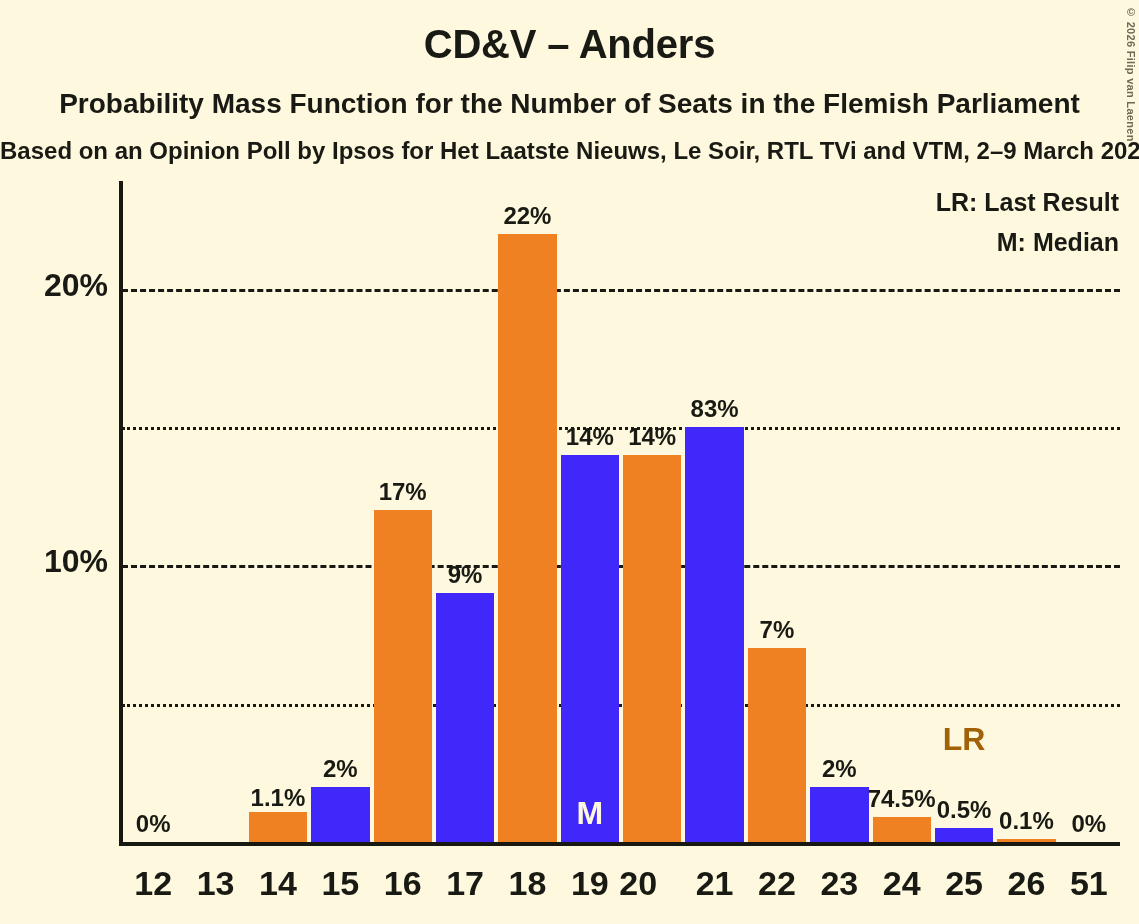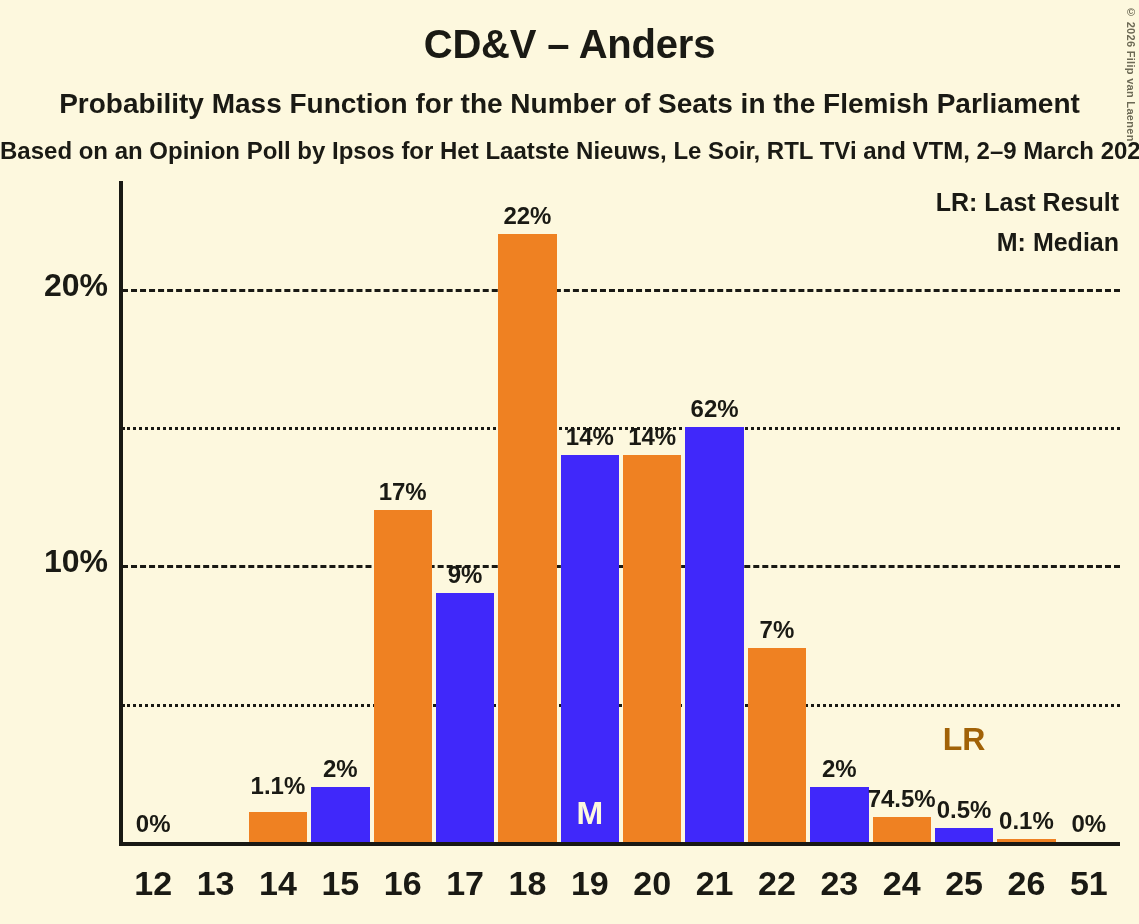--- a/index.html
+++ b/index.html
@@ -209,21 +209,21 @@
         <div class="gridline major" style="top: 107.862px;"></div>
         <div class="gridline minor" style="top: 522.715px;"></div>
         <div class="gridline minor" style="top: 246.146px;"></div>
       </div>
     <div id="bars">
         <div class="bar-col" style="left: 0px; width: 62.375px;">
           <div class="bar-label" style="bottom: 4px;">0%</div>
         </div>
         <div class="bar-col" style="left: 124.75px; width: 62.375px;">
           <div class="bar" style="height: 30.4226px; background: rgb(239, 129, 34);"></div>
-          <div class="bar-label" style="bottom: 42px;">1.1%</div>
+          <div class="bar-label" style="bottom: 30px;">1.1%</div>
         </div>
         <div class="bar-col" style="left: 187.125px; width: 62.375px;">
           <div class="bar" style="height: 55.3138px; background: rgb(64, 40, 250);"></div>
           <div class="bar-label" style="bottom: 59.3138px;">2%</div>
         </div>
         <div class="bar-col" style="left: 249.5px; width: 62.375px;">
           <div class="bar" style="height: 331.883px; background: rgb(239, 129, 34);"></div>
           <div class="bar-label" style="bottom: 335.883px;">17%</div>
         </div>
         <div class="bar-col" style="left: 311.875px; width: 62.375px;">
@@ -238,21 +238,21 @@
           <div class="bar" style="height: 387.197px; background: rgb(64, 40, 250);"></div>
           <div class="bar-label" style="bottom: 391.197px;">14%</div>
           <div class="marker-m">M</div>
         </div>
         <div class="bar-col" style="left: 499px; width: 62.375px;">
           <div class="bar" style="height: 387.197px; background: rgb(239, 129, 34);"></div>
           <div class="bar-label" style="bottom: 391.197px;">14%</div>
         </div>
         <div class="bar-col" style="left: 561.375px; width: 62.375px;">
           <div class="bar" style="height: 414.854px; background: rgb(64, 40, 250);"></div>
-          <div class="bar-label" style="bottom: 418.854px;">62%</div>
+          <div class="bar-label" style="bottom: 418.854px;">83%</div>
         </div>
         <div class="bar-col" style="left: 623.75px; width: 62.375px;">
           <div class="bar" style="height: 193.598px; background: rgb(239, 129, 34);"></div>
           <div class="bar-label" style="bottom: 197.598px;">7%</div>
         </div>
         <div class="bar-col" style="left: 686.125px; width: 62.375px;">
           <div class="bar" style="height: 55.3138px; background: rgb(64, 40, 250);"></div>
           <div class="bar-label" style="bottom: 59.3138px;">2%</div>
         </div>
         <div class="bar-col" style="left: 748.5px; width: 62.375px;">
@@ -280,21 +280,21 @@
     </div>
   <div id="x-labels">
       <div class="x-label" style="left: 0px; width: 62.375px;">12</div>
       <div class="x-label" style="left: 62.375px; width: 62.375px;">13</div>
       <div class="x-label" style="left: 124.75px; width: 62.375px;">14</div>
       <div class="x-label" style="left: 187.125px; width: 62.375px;">15</div>
       <div class="x-label" style="left: 249.5px; width: 62.375px;">16</div>
       <div class="x-label" style="left: 311.875px; width: 62.375px;">17</div>
       <div class="x-label" style="left: 374.25px; width: 62.375px;">18</div>
       <div class="x-label" style="left: 436.625px; width: 62.375px;">19</div>
-      <div class="x-label" style="left: 499px; width: 62.375px;">20</div>
+      <div class="x-label" style="left: 485px; width: 62.375px;">20</div>
       <div class="x-label" style="left: 561.375px; width: 62.375px;">21</div>
       <div class="x-label" style="left: 623.75px; width: 62.375px;">22</div>
       <div class="x-label" style="left: 686.125px; width: 62.375px;">23</div>
       <div class="x-label" style="left: 748.5px; width: 62.375px;">24</div>
       <div class="x-label" style="left: 810.875px; width: 62.375px;">25</div>
       <div class="x-label" style="left: 873.25px; width: 62.375px;">26</div>
       <div class="x-label" style="left: 935.625px; width: 62.375px;">51</div>
     </div>
 
 </div>

